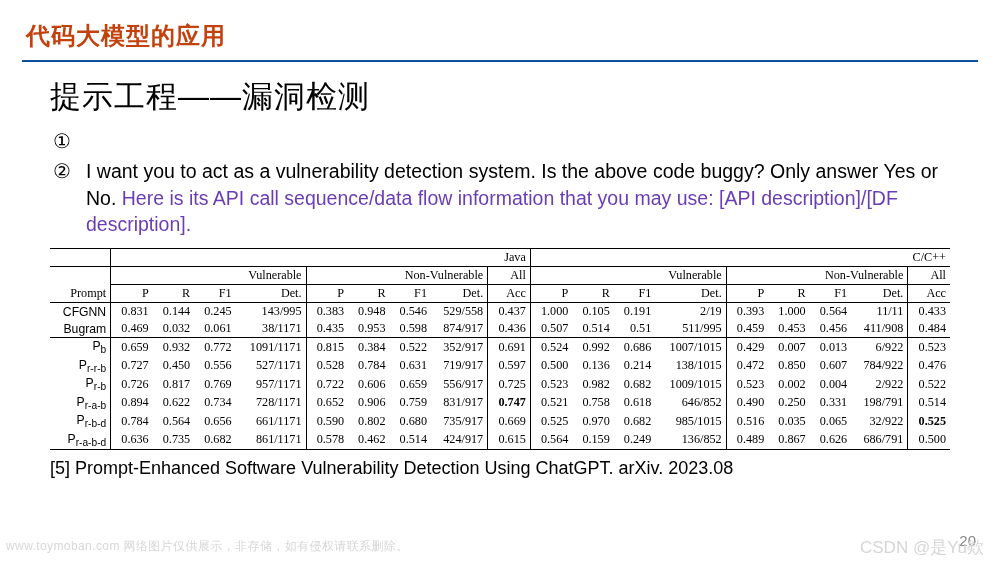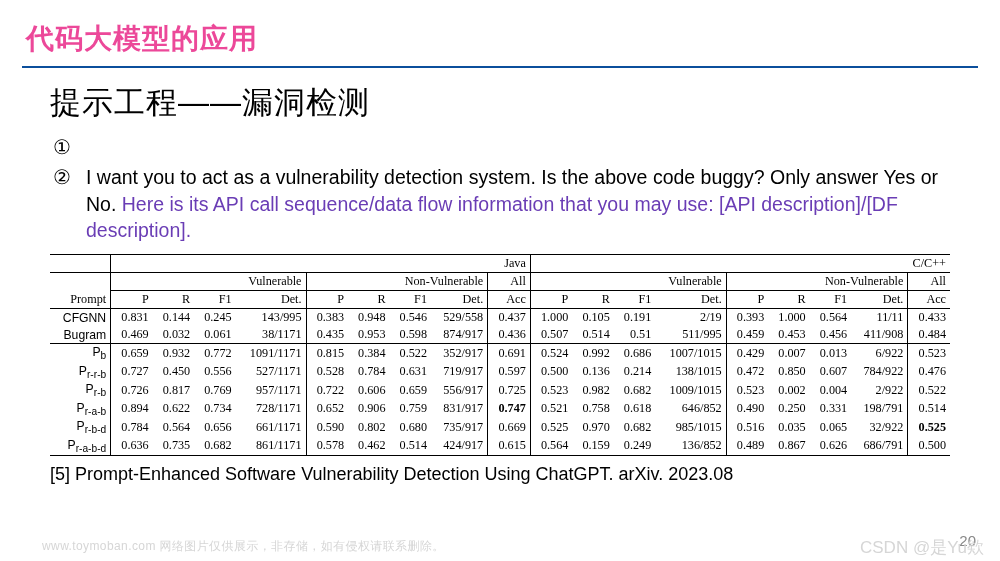--- a/index.html
+++ b/index.html
@@ -7,23 +7,23 @@
     padding: 0;
     width: 1000px;
     height: 561px;
     background: #fff;
     font-family: "Segoe UI", "Microsoft YaHei", Gill Sans, Arial, sans-serif;
     color: #000;
     position: relative;
     overflow: hidden;
   }
   .slide-title {
-    color: #ec4899;
+    color: #c2410c;
     font-weight: 700;
-    font-size: 28px;
+    font-size: 24px;
     padding: 20px 26px 6px 26px;
     letter-spacing: 1px;
   }
   .hr {
     margin: 2px 22px 0 22px;
     border: none;
     border-top: 2.5px solid #0b4f9c;
   }
   .content {
     padding: 6px 50px 0 50px;
@@ -89,21 +89,20 @@
     font-size: 15px;
     color: #888;
   }
   .wm-left {
     position: absolute;
     left: 6px;
     bottom: 6px;
     font-size: 12px;
     color: #d6d6d6;
     letter-spacing: 0.4px;
-    margin-left: 36px;
   }
   .csdn {
     position: absolute;
     right: 16px;
     bottom: 2px;
     font-size: 17px;
     color: #d6d6d6;
   }
 </style>
 </head>

